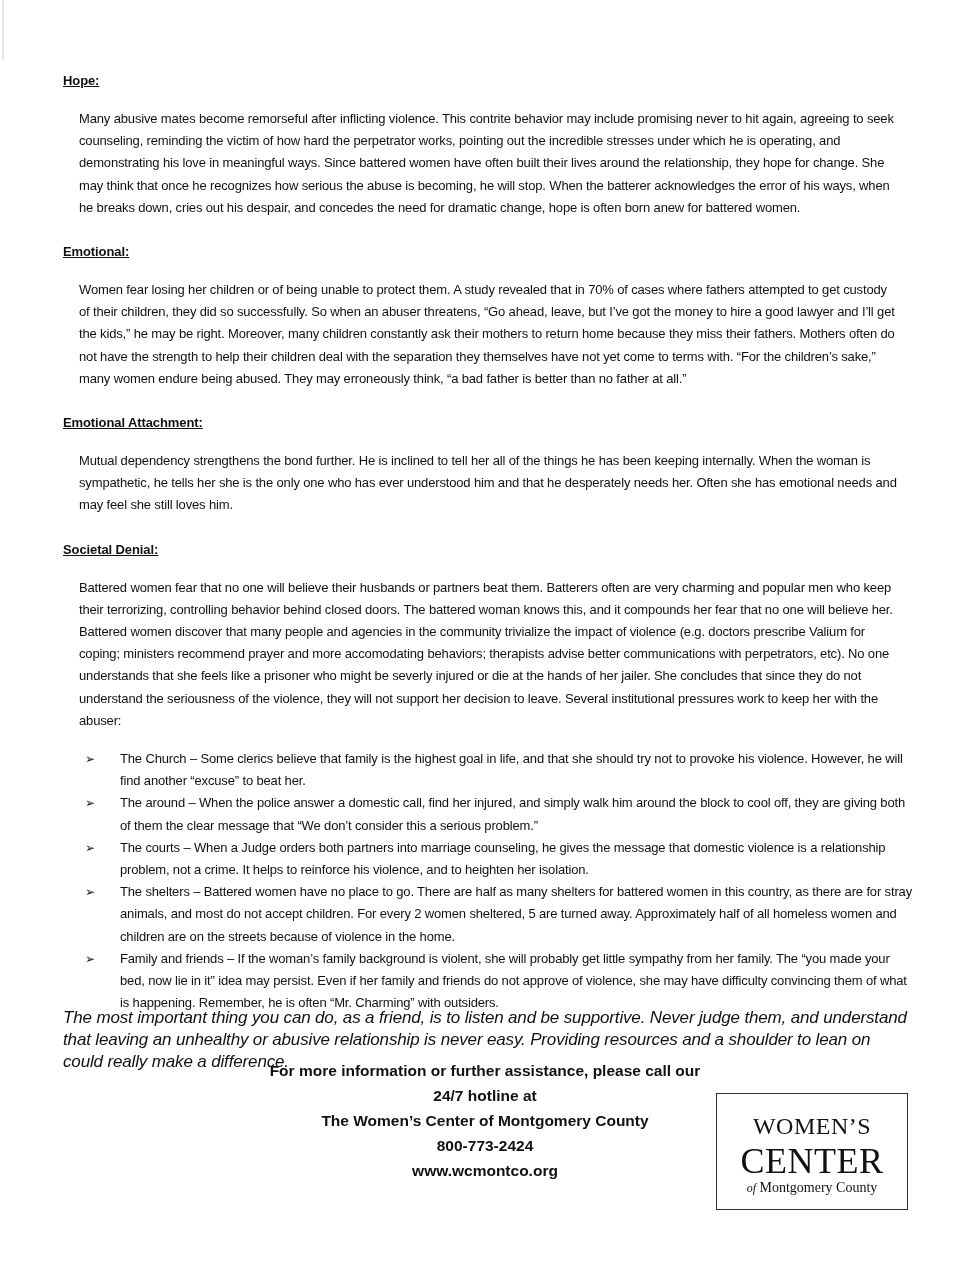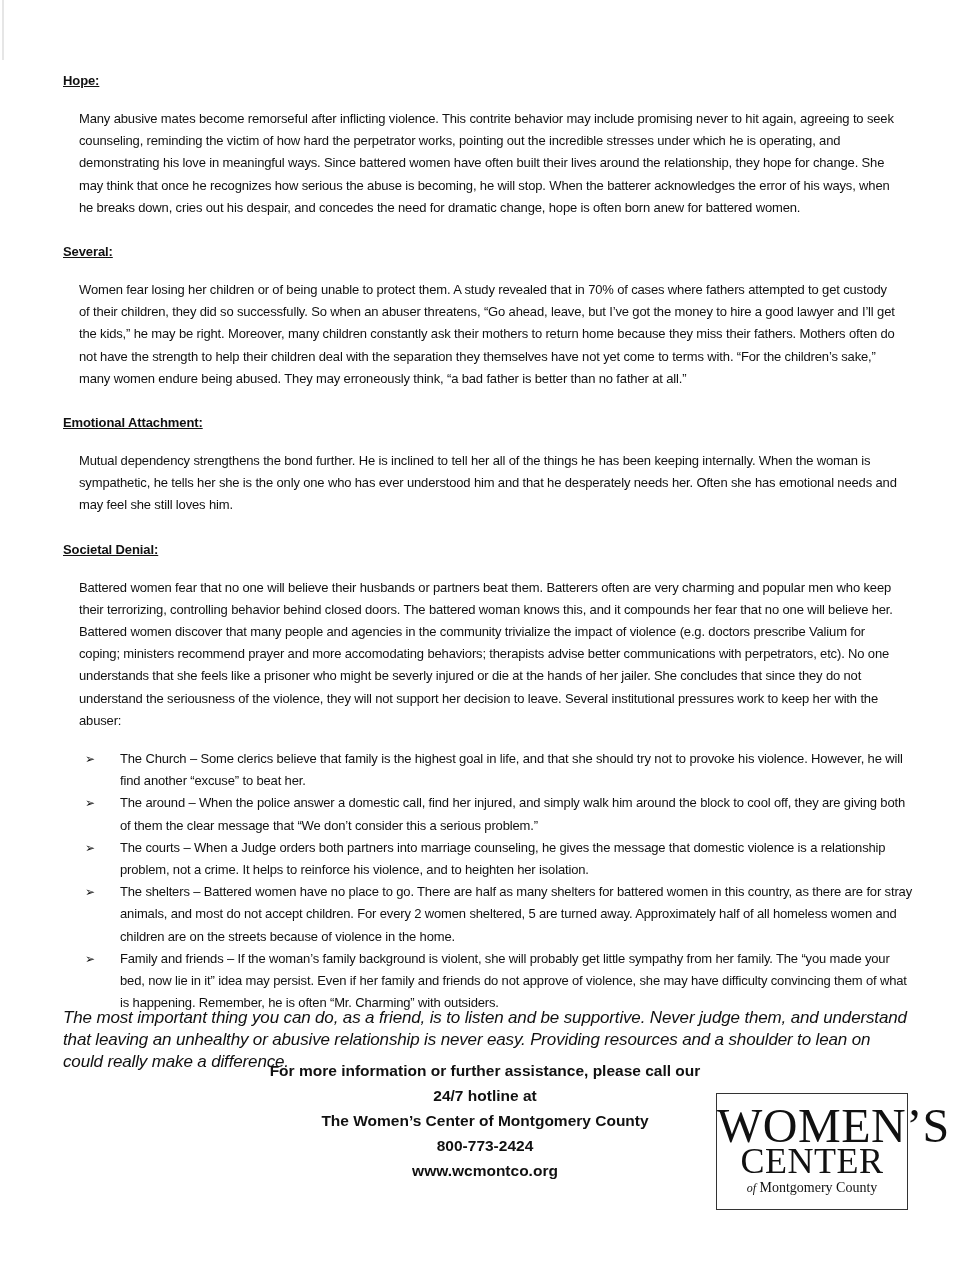--- a/index.html
+++ b/index.html
@@ -12,37 +12,37 @@
   .para { font-size: 13px; line-height: 22.2px; letter-spacing: -0.15px; margin: 16px; }
   ul.bullets { list-style: none; margin: 0; padding: 0; }
   ul.bullets li { position: relative; padding-left: 57px; font-size: 13px; line-height: 22.2px; letter-spacing: -0.15px; }
   ul.bullets li .arrow { position: absolute; left: 22px; top: 0; font-size: 12px; }
   ul.bullets li .lead { font-weight: normal; }
   .closing { font-size: 17px; line-height: 22.2px; letter-spacing: -0.15px; position: absolute; left: 63px; top: 990px; width: 850px; font-style: italic; }
   .contact { position: absolute; left: 240px; top: 1058px; width: 490px; text-align: center; font-weight: bold;
              font-size: 15.5px; line-height: 25px; }
   .logo { position: absolute; left: 716px; top: 1093px; width: 190px; height: 115px; border: 1.5px solid #333;
           text-align: center; font-family: "Liberation Serif", "DejaVu Serif", serif; color: #111; }
-  .logo .l1 { font-size: 48px; line-height: 36px; margin-top: 14px; letter-spacing: 0.5px; }
+  .logo .l1 { font-size: 24px; line-height: 36px; margin-top: 14px; letter-spacing: 0.5px; }
   .logo .l2 { font-size: 36px; line-height: 34px; letter-spacing: 0.5px; }
   .logo .l3 { font-size: 14px; line-height: 20px; margin-top: 0; }
   .logo .l3 .of { font-style: italic; font-size: 12px; }
 </style>
 </head>
 <body>
 
 <div class="edge-mark"></div>
 
 <div class="page">
   <div class="section">
     <div class="heading">Hope:</div>
     <p class="para">Many abusive mates become remorseful after inflicting violence. This contrite behavior may include promising never to hit again, agreeing to seek counseling, reminding the victim of how hard the perpetrator works, pointing out the incredible stresses under which he is operating, and demonstrating his love in meaningful ways. Since battered women have often built their lives around the relationship, they hope for change. She may think that once he recognizes how serious the abuse is becoming, he will stop. When the batterer acknowledges the error of his ways, when he breaks down, cries out his despair, and concedes the need for dramatic change, hope is often born anew for battered women.</p>
   </div>
   <div class="section">
-    <div class="heading">Several:</div>
+    <div class="heading">Emotional:</div>
     <p class="para">Women fear losing her children or of being unable to protect them. A study revealed that in 70% of cases where fathers attempted to get custody of their children, they did so successfully. So when an abuser threatens, “Go ahead, leave, but I’ve got the money to hire a good lawyer and I’ll get the kids,” he may be right. Moreover, many children constantly ask their mothers to return home because they miss their fathers. Mothers often do not have the strength to help their children deal with the separation they themselves have not yet come to terms with. “For the children’s sake,” many women endure being abused. They may erroneously think, “a bad father is better than no father at all.”</p>
   </div>
   <div class="section">
     <div class="heading">Emotional Attachment:</div>
     <p class="para">Mutual dependency strengthens the bond further. He is inclined to tell her all of the things he has been keeping internally. When the woman is sympathetic, he tells her she is the only one who has ever understood him and that he desperately needs her. Often she has emotional needs and may feel she still loves him.</p>
   </div>
   <div class="section">
     <div class="heading">Societal Denial:</div>
     <p class="para">Battered women fear that no one will believe their husbands or partners beat them. Batterers often are very charming and popular men who keep their terrorizing, controlling behavior behind closed doors. The battered woman knows this, and it compounds her fear that no one will believe her. Battered women discover that many people and agencies in the community trivialize the impact of violence (e.g. doctors prescribe Valium for coping; ministers recommend prayer and more accomodating behaviors; therapists advise better communications with perpetrators, etc). No one understands that she feels like a prisoner who might be severly injured or die at the hands of her jailer. She concludes that since they do not understand the seriousness of the violence, they will not support her decision to leave. Several institutional pressures work to keep her with the abuser:</p>
     <ul class="bullets">

